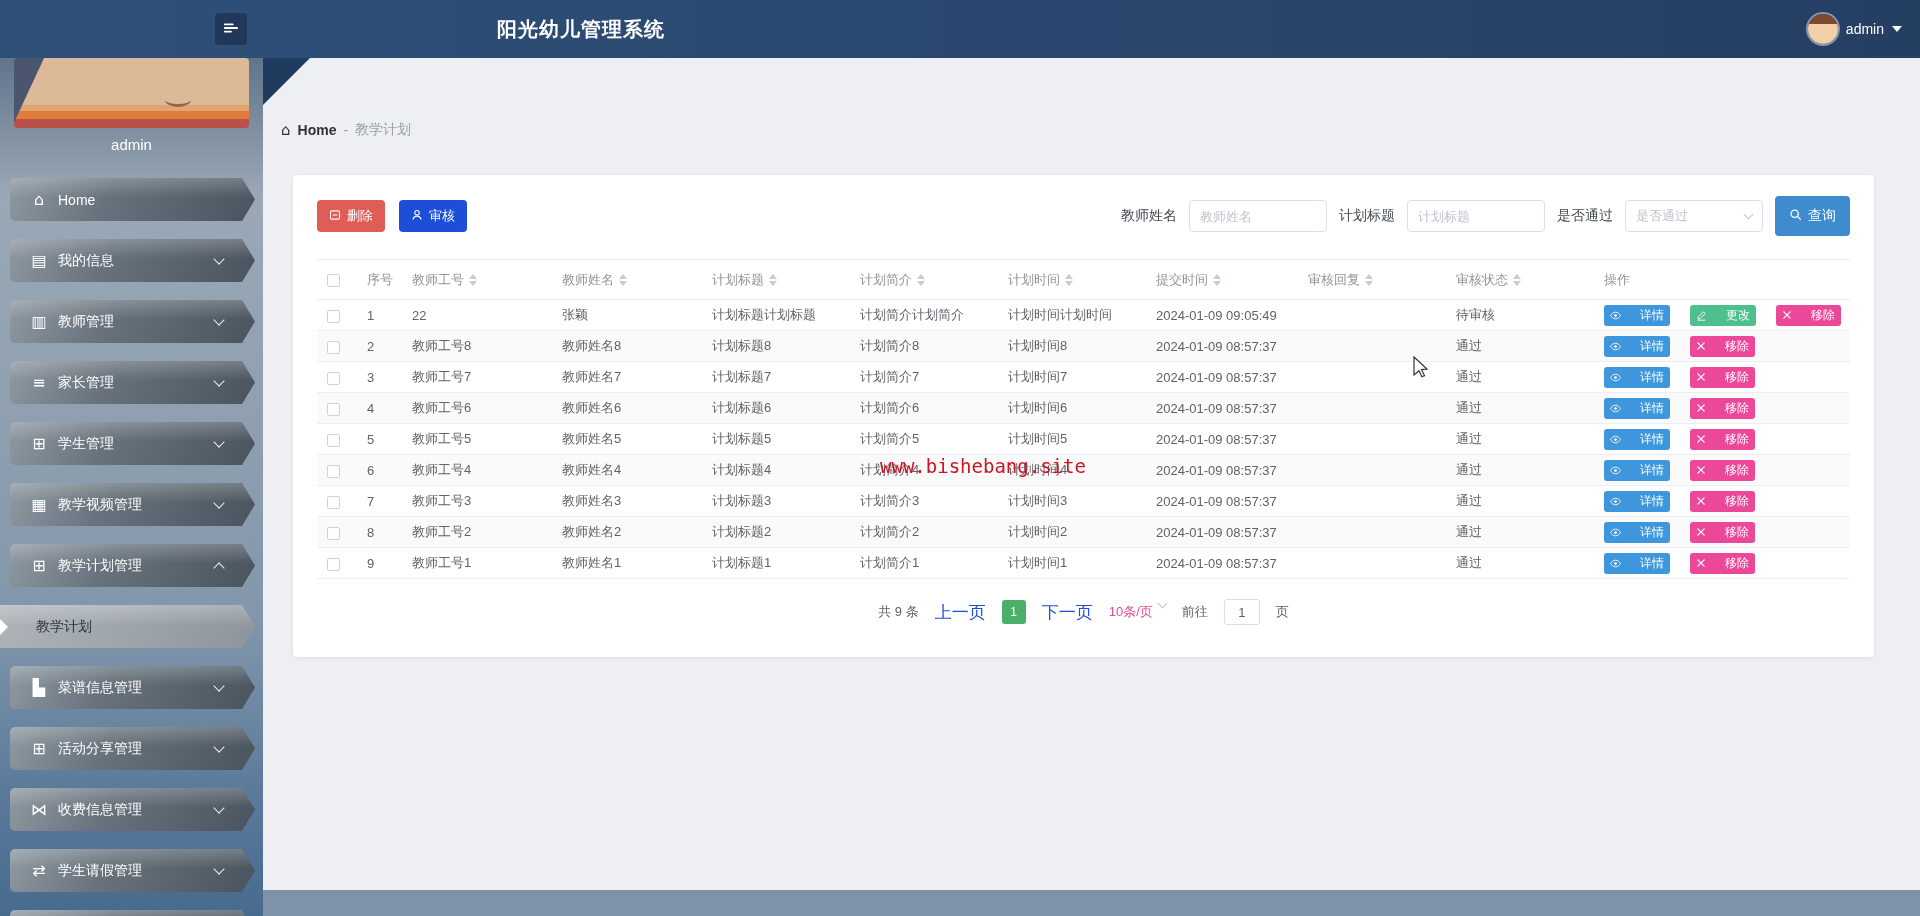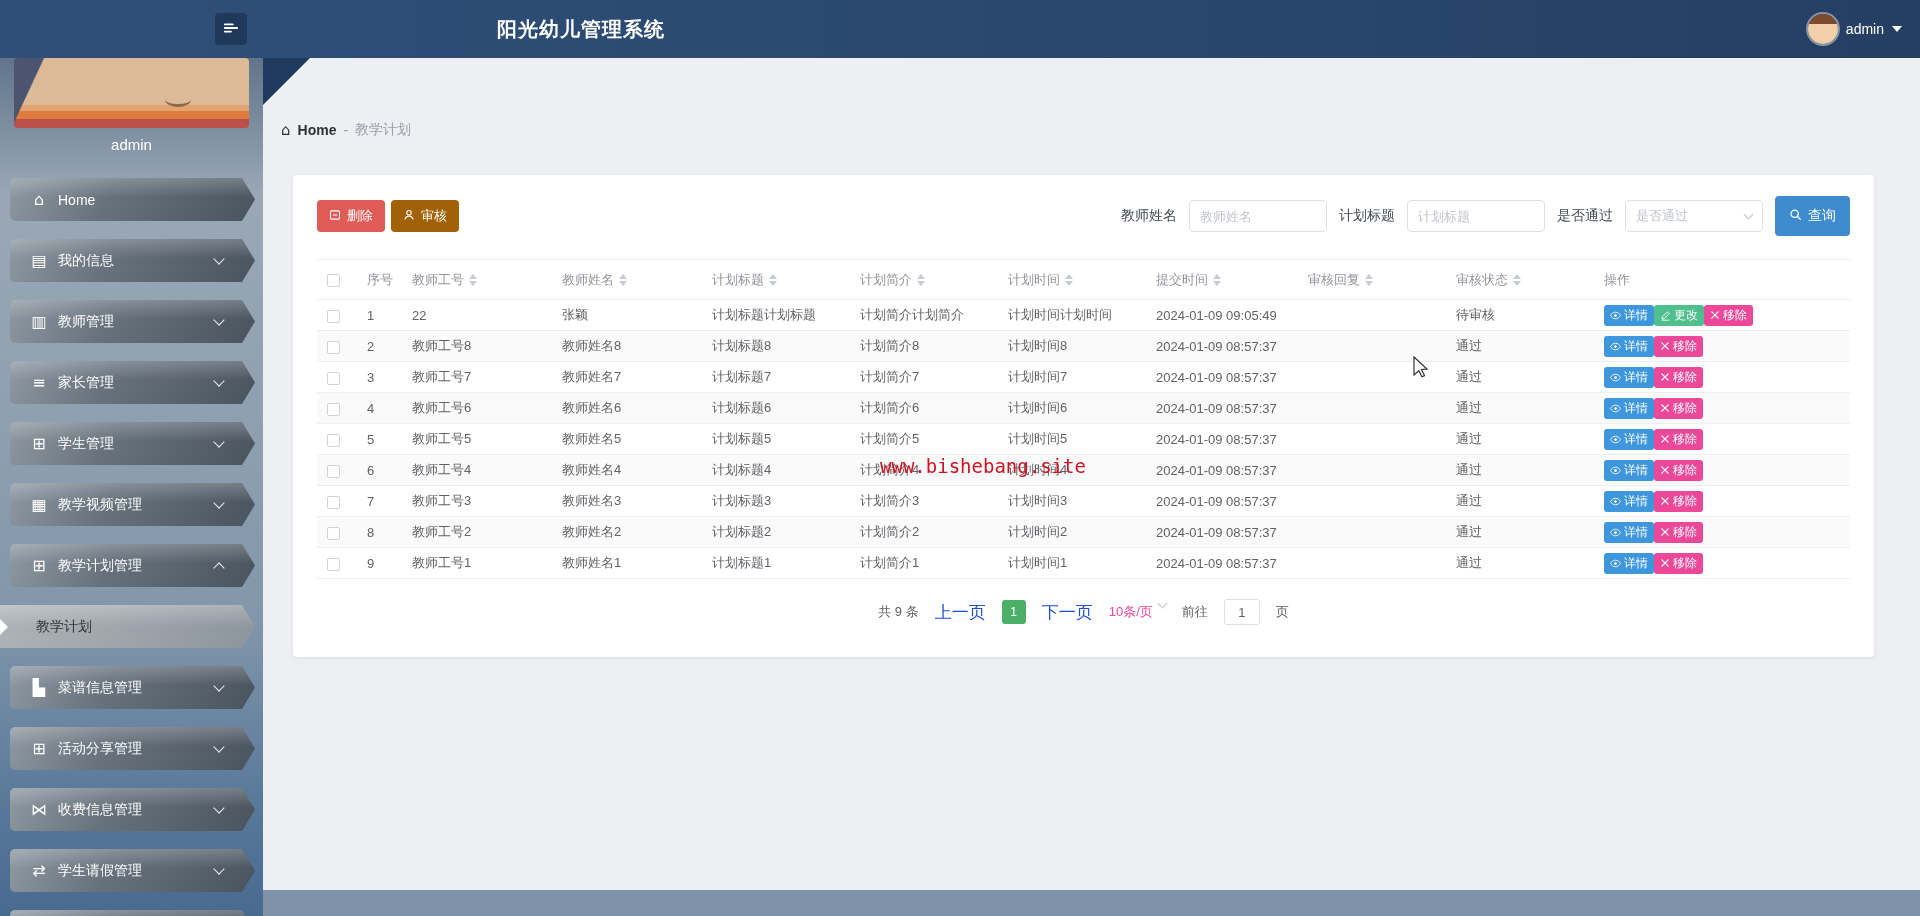--- a/index.html
+++ b/index.html
@@ -48,42 +48,42 @@
   .breadcrumb{position:absolute;left:18px;top:61px;height:22px;display:flex;align-items:center;gap:7px;font-size:14px}
   .bc-home-icon{font-size:15px;color:#303133;font-family:"DejaVu Sans",sans-serif}
   .bc-home{color:#303133;font-weight:bold;cursor:pointer}
   .bc-sep{color:#97a0a9}
   .bc-cur{color:#97a0a9}
 
   .card{position:absolute;left:30px;top:117px;width:1581px;height:482px;background:#fff;border-radius:4px;box-shadow:0 1px 4px rgba(0,0,0,.07);padding:24px}
 
   
   .toolbar{display:flex;justify-content:space-between;align-items:center;height:34px}
-  .tb-left{display:flex;gap:6px}
+  .tb-left{display:flex;gap:14px}
   .btn{display:inline-flex;align-items:center;gap:6px;height:32px;padding:0 12px;border:none;border-radius:4px;color:#fff;font-size:13px;cursor:pointer}
   .btn-del{background:#e05c57}
-  .btn-audit{background:#a16207}
+  .btn-audit{background:#1d4ed8}
   .filters{display:flex;align-items:center;gap:12px;font-size:14px;color:#454b52}
   .filters input{width:138px;height:32px;border:1px solid #dcdfe6;border-radius:4px;padding:0 10px;font-size:13px;color:#606266;outline:none}
   .filters input::placeholder{color:#c0c4cc}
   .select{width:138px;height:32px;border:1px solid #dcdfe6;border-radius:4px;padding:0 10px;display:flex;align-items:center;justify-content:space-between;cursor:pointer;background:#fff}
   .sel-ph{color:#c0c4cc;font-size:13px}
   .chev-sm{width:7px;height:7px;border-right:1.4px solid #c0c4cc;border-bottom:1.4px solid #c0c4cc;transform:rotate(45deg);margin-top:-3px}
   .btn-query{display:inline-flex;align-items:center;gap:6px;height:40px;padding:0 14px;background:#3e8ccd;border:none;border-radius:4px;color:#fff;font-size:14px;cursor:pointer}
 
   
   table{width:100%;border-collapse:collapse;table-layout:fixed;margin-top:26px}
   thead th{height:40px;font-size:13px;color:#909399;font-weight:500;text-align:left;padding-left:10px;border-top:1px solid #ebeef5;border-bottom:1px solid #ebeef5;white-space:nowrap}
   tbody td{height:31px;font-size:13px;color:#606266;padding-left:10px;border-bottom:1px solid #ebeef5;white-space:nowrap;overflow:hidden}
   tr.stripe{background:#fafafa}
   .checkbox{display:inline-block;width:13px;height:13px;border:1px solid #ccd3da;border-radius:2px;background:#fff;vertical-align:middle;cursor:pointer}
   .sort{display:inline-flex;flex-direction:column;gap:2px;margin-left:5px;vertical-align:middle;cursor:pointer}
   .s-up{width:0;height:0;border-left:4px solid transparent;border-right:4px solid transparent;border-bottom:5px solid #c6cad1}
   .s-down{width:0;height:0;border-left:4px solid transparent;border-right:4px solid transparent;border-top:5px solid #c6cad1}
-  .op-btn{display:inline-flex;align-items:center;gap:3px;height:21px;padding:0 6px;margin-right:0;border:none;border-radius:3px;color:#fff;font-size:12px;cursor:pointer;vertical-align:middle}
+  .op-btn{display:inline-flex;align-items:center;gap:19px;height:21px;padding:0 6px;margin-right:20px;border:none;border-radius:3px;color:#fff;font-size:12px;cursor:pointer;vertical-align:middle}
   .op-ico{display:inline-flex;align-items:center}
   .op-detail{background:#3e97dd}
   .op-edit{background:#4fc08d}
   .op-remove{background:#ec4899}
 
   
   .pagination{display:flex;justify-content:center;align-items:center;gap:16px;margin-top:20px;font-size:13px;color:#606266}
   .pg-link{background:none;border:none;font-size:17px;color:#1d4ed8;cursor:pointer}
   .pg-page{width:24px;height:24px;display:flex;align-items:center;justify-content:center;background:#4caf68;color:#fff;border:none;border-radius:3px;font-size:12px;cursor:pointer}
   .pg-size{display:flex;align-items:flex-start;gap:6px;cursor:pointer;color:#ec4899}

